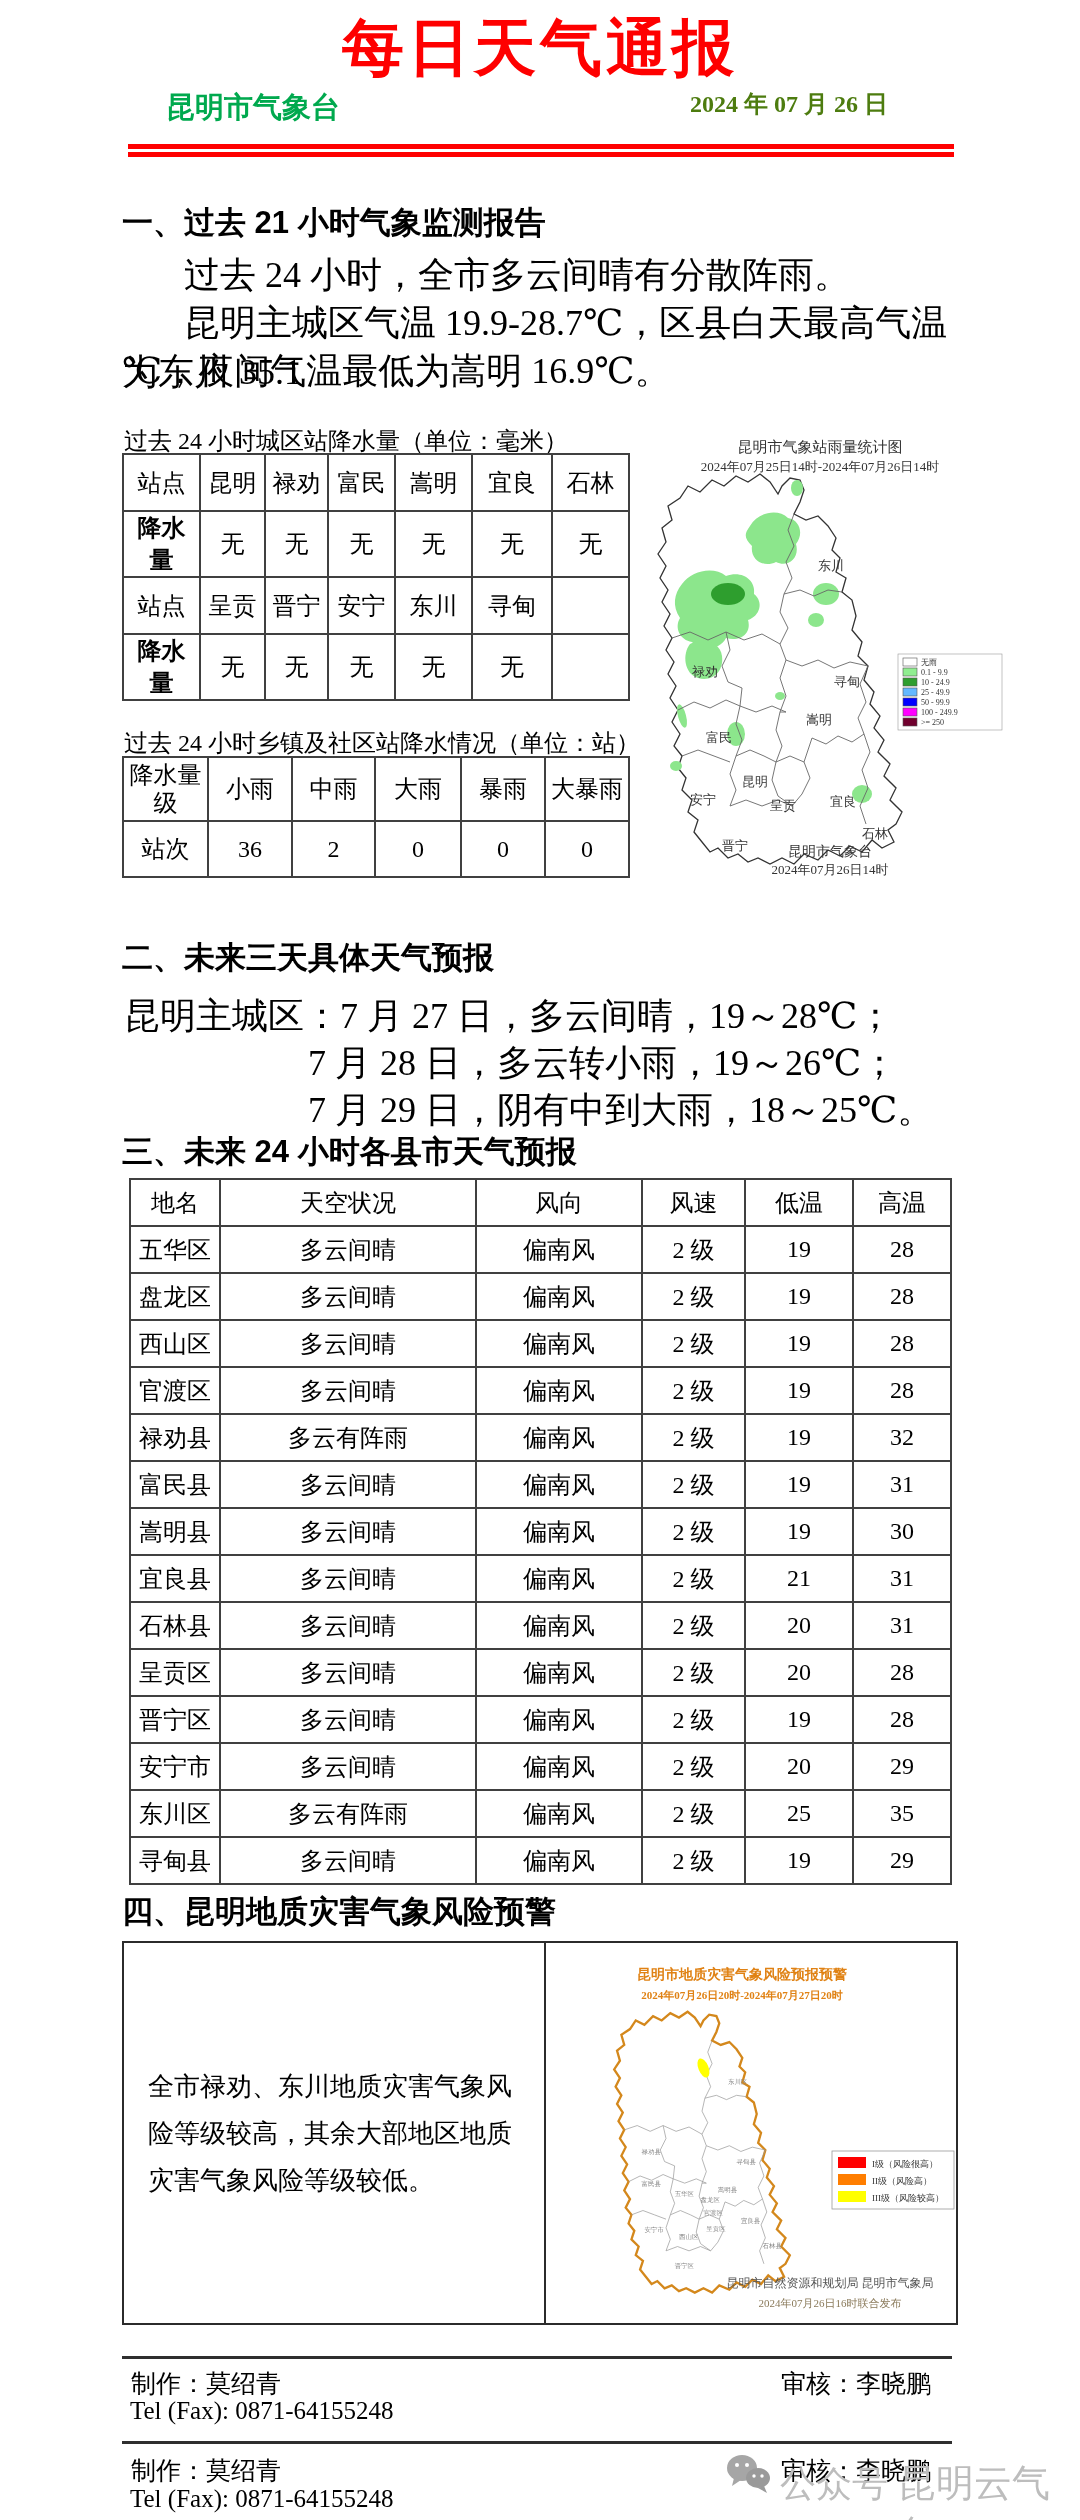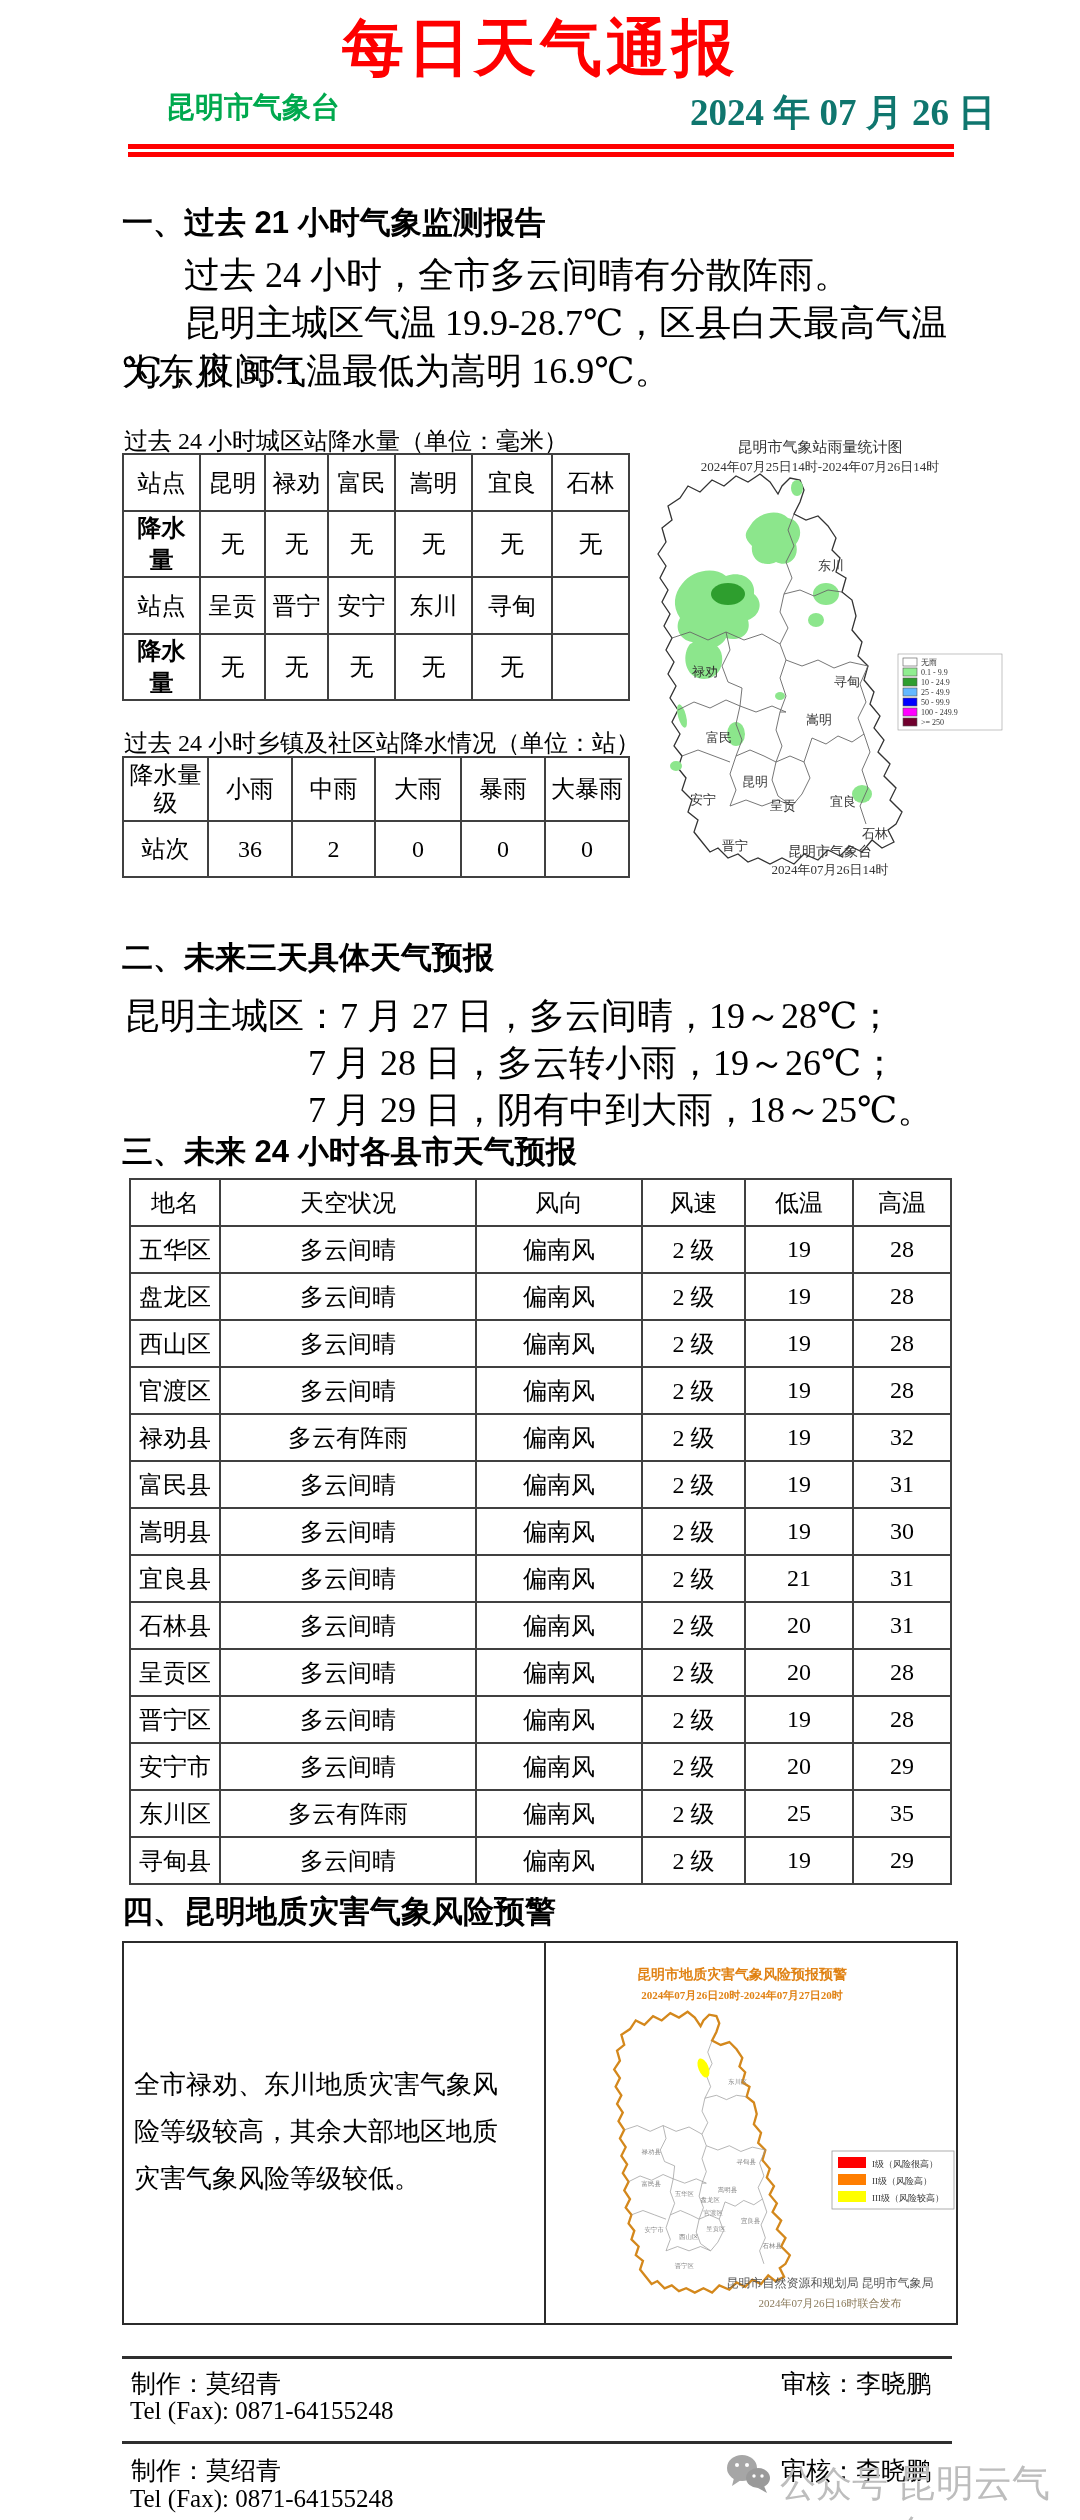--- a/index.html
+++ b/index.html
@@ -5,42 +5,42 @@
   html,body{margin:0;padding:0;background:#fff;}
   .page{position:relative;width:1080px;height:2520px;background:#fff;overflow:hidden;
         font-family:"Liberation Serif","DejaVu Serif",serif;color:#000;}
   .abs{position:absolute;}
   .sans{font-family:"Liberation Sans","DejaVu Sans",sans-serif;}
   .serif{font-family:"Liberation Serif","DejaVu Serif",serif;}
 
   .main-title{top:6px;left:0;width:1080px;text-align:center;font-size:62px;font-weight:900;
               color:#fe0000;letter-spacing:4px;}
   .agency{top:88px;left:166px;font-size:29px;font-weight:bold;color:#00a94e;}
-  .issue-date{top:88px;left:690px;font-size:37px;font-weight:bold;color:#0f766e;}
+  .issue-date{top:88px;left:690px;font-size:24px;font-weight:bold;color:#4d7c0f;}
   .red-rule{top:144px;left:128px;width:826px;height:13px;box-sizing:border-box;
             border-top:5px solid #f00;border-bottom:5px solid #f00;}
 
   .h2{font-size:31px;font-weight:bold;color:#000;}
   .body-line{font-size:36px;}
 
   table{border-collapse:collapse;table-layout:fixed;font-size:24px;}
   td,th{border:2px solid #404040;text-align:center;vertical-align:middle;padding:0 2px;
         font-weight:normal;overflow:hidden;}
   .caption{font-size:24px;}
   .precip tr:nth-child(even) td:first-child{font-weight:bold;font-family:"Liberation Sans","DejaVu Sans",sans-serif;}
   #city-precip-table td{height:55px;}
   #township-precip-table tr:first-child td{height:62px;line-height:28px;}
   #township-precip-table tr:last-child td{height:54px;font-weight:normal;}
   #forecast-table td,#forecast-table th{height:45px;}
 
   .risk-box{top:1941px;left:122px;width:836px;height:384px;box-sizing:border-box;
             border:2px solid #2b2b2b;display:flex;}
   .risk-box-left{width:424px;box-sizing:border-box;border-right:2px solid #2b2b2b;
                  display:flex;align-items:center;}
-  .risk-text{font-size:26px;line-height:47px;width:380px;padding-left:10px;font-family:Liberation Mono, monospace;}
+  .risk-text{font-size:26px;line-height:47px;width:380px;padding-left:24px;}
   .risk-box-right{flex:1;position:relative;}
 
   .rule{left:122px;width:830px;height:0;border-top:3px solid #2f2f2f;}
   .footer-label{font-size:25px;}
   .wm-text{color:#bdbdbd;}
 
   svg text{font-family:"Liberation Serif","DejaVu Serif",serif;}
 </style>
 </head>
 <body>

